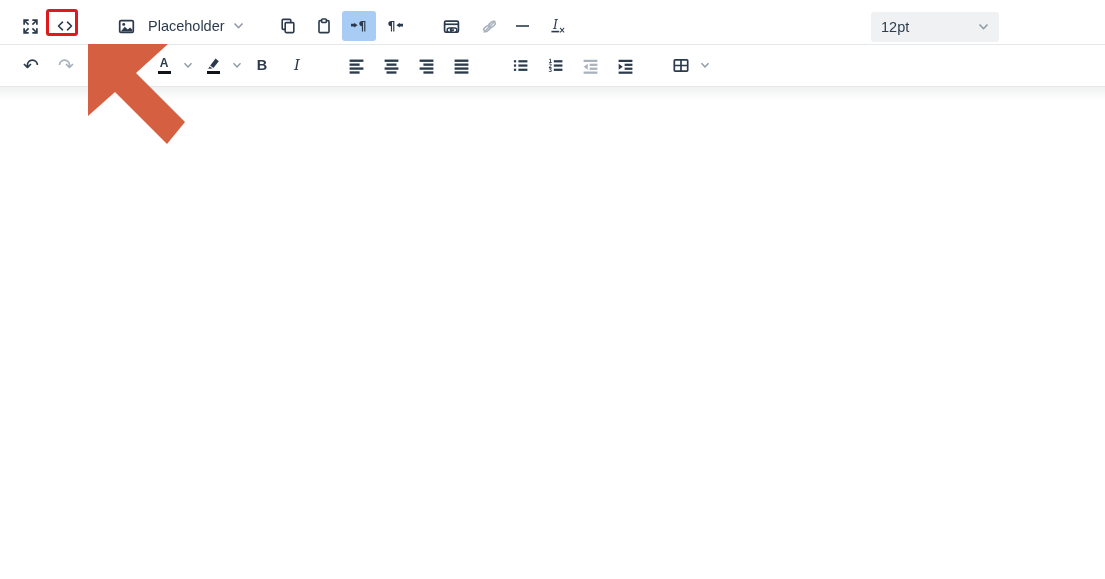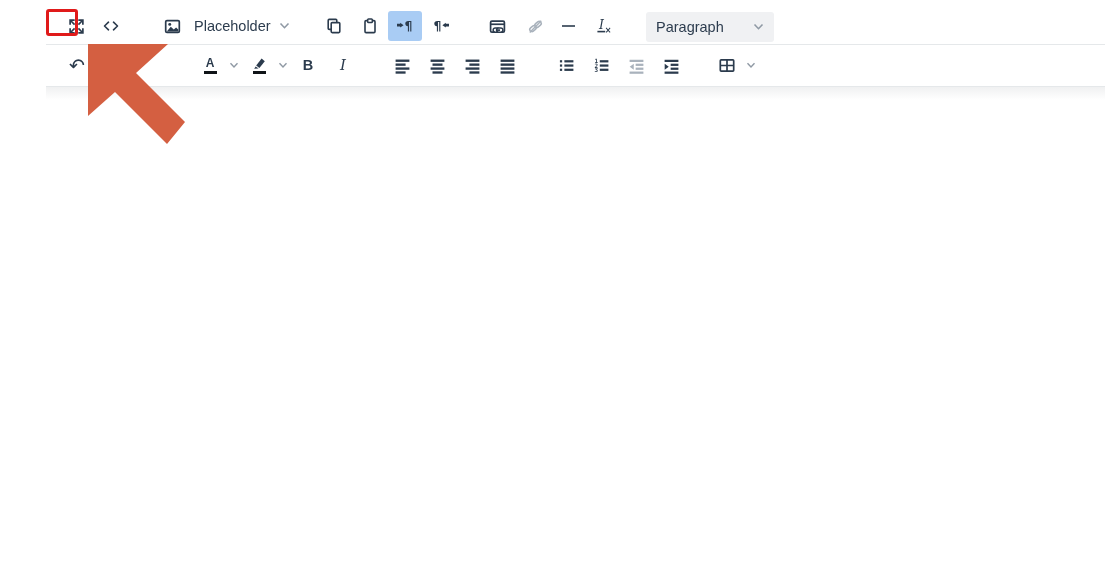--- a/index.html
+++ b/index.html
@@ -6,21 +6,21 @@
     --icon:#2b3b4d;
     --icon-dis:#a9b2bc;
     --active-bg:#a9ccf4;
     --dd-bg:#f0f1f3;
     --divider:#e5e8ea;
     --chev:#8f99a4;
   }
   *{box-sizing:border-box;margin:0;padding:0;}
   html,body{width:1105px;height:579px;overflow:hidden;background:#fff;
     font-family:"Liberation Sans", sans-serif;}
-  #stage{position:relative;width:1105px;height:579px;background:#fff;padding-left:46px;}
+  #stage{position:relative;width:1105px;height:579px;background:#fff;}
 
   .trow{position:relative;background:#fff;}
   #row1{height:45px;border-bottom:1px solid var(--divider);}
   #row2{height:42px;border-bottom:1px solid var(--divider);}
 
   .tb{position:absolute;top:11px;width:34px;height:30px;border:none;background:transparent;
       border-radius:3px;display:flex;align-items:center;justify-content:center;cursor:pointer;padding:0;}
   #row2 .tb{top:5px;}
   .tb.active{background:var(--active-bg);}
   .tb svg{display:block;}
@@ -154,28 +154,28 @@
     </button>
 
     <button class="tb" style="left:540px">
       <svg width="18" height="17" viewBox="0 0 18 17">
         <text x="7.6" y="11" text-anchor="middle" font-family="DejaVu Serif, serif" font-style="italic" font-size="12.5" fill="#2b3b4d">I</text>
         <path class="stroke" d="M3.4,13.6 H11.2" stroke-width="1.6"></path>
         <text x="14" y="15" text-anchor="middle" font-family="DejaVu Sans, sans-serif" font-size="8" font-weight="bold" fill="#2b3b4d">×</text>
       </svg>
     </button>
 
-    <button class="dd" style="left:600px;width:128px">
-      <span>Paragraph</span>
+
+
+    <button class="dd" style="left:871px;width:128px">
+      <span>12pt</span>
       <svg class="chev" width="11" height="8" viewBox="0 0 11 8">
         <path d="M1.5,1.5 L5.5,5.7 L9.5,1.5" fill="none" stroke="#8f99a4" stroke-width="1.6"></path>
       </svg>
     </button>
-
-
   </div>
 
   <div id="row2" class="trow">
 
     <button class="tb" style="left:14px">
       <span class="undo-glyph">↶</span>
     </button>
 
     <button class="tb" style="left:49px" disabled="">
       <span class="undo-glyph dis2">↷</span>

